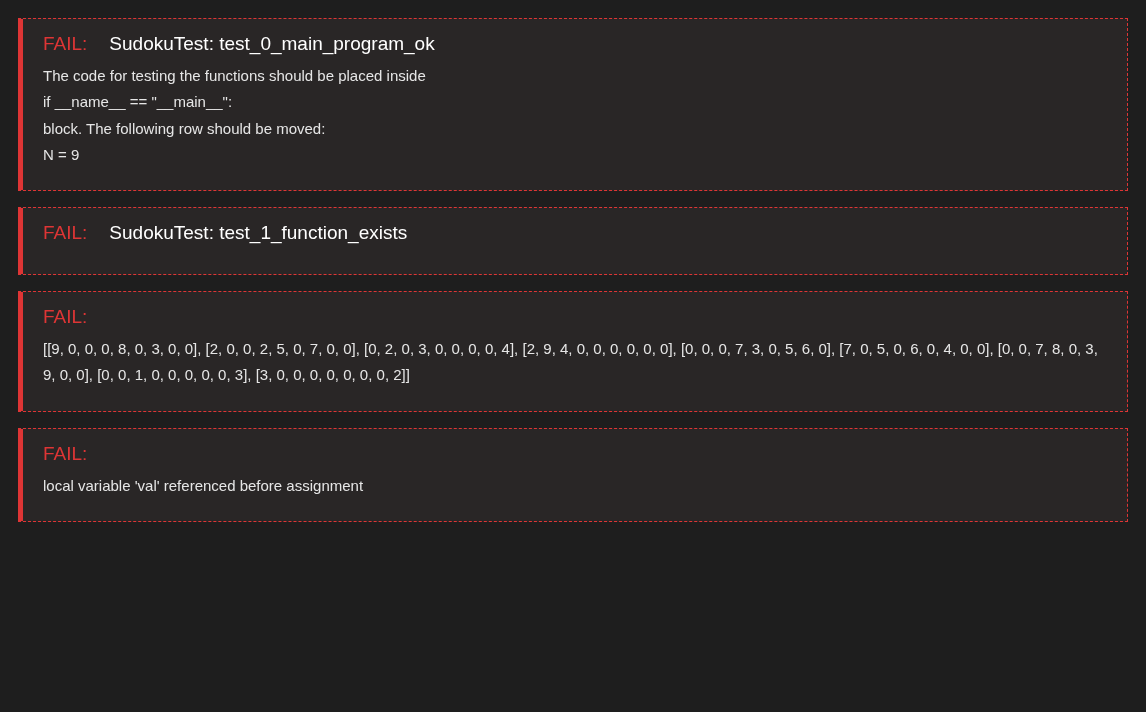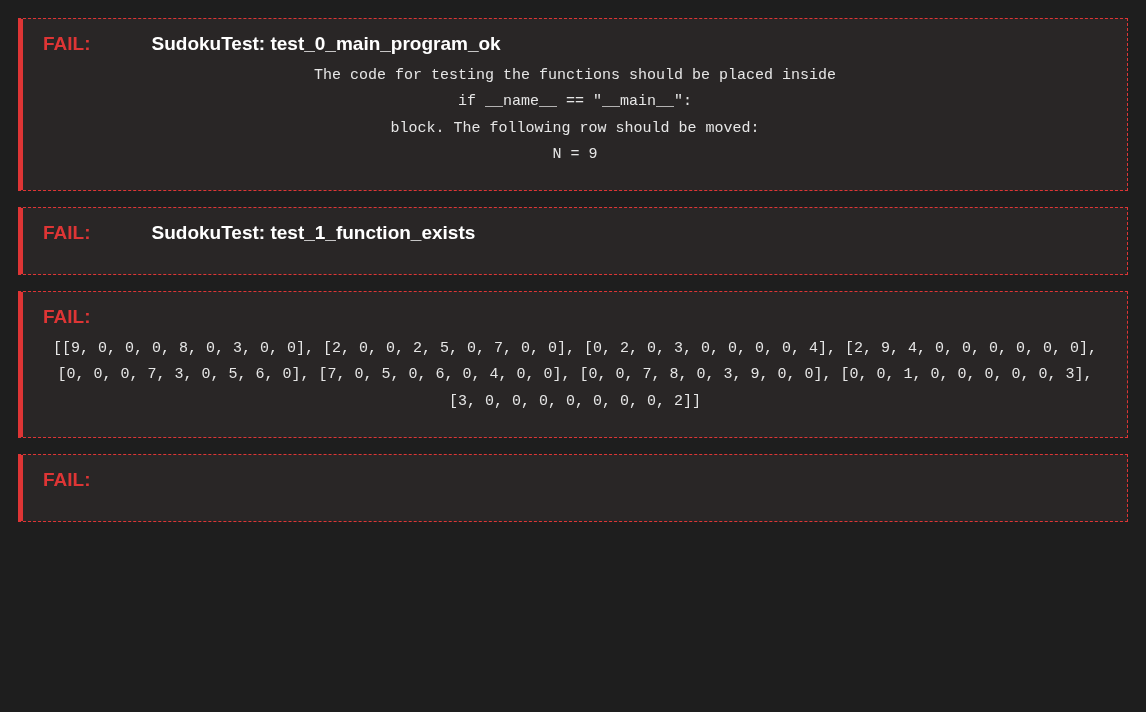--- a/index.html
+++ b/index.html
@@ -25,40 +25,38 @@
     }
 
     .test-header {
       display: flex;
       align-items: baseline;
       margin-bottom: 8px;
     }
 
     .fail-label {
       color: #de3535;
-      font-weight: bold;
+      font-weight: normal;
       font-size: 19px;
       margin-right: 22px;
     }
 
     .test-name {
       color: #ffffff;
       font-size: 19px;
-      font-weight: 700;
-      margin-left: 39px;
+      font-weight: 400;
     }
 
     .test-message {
       color: #e6e6e6;
-      font-family: Liberation Mono, monospace;
+      font-family: Liberation Sans, sans-serif;
       font-size: 15px;
       line-height: 1.75;
       white-space: pre-wrap;
       word-wrap: break-word;
-      text-align: center;
     }
   </style>
 </head>
 <body>
 
 <div class="test-result">
   <div class="test-header">
     <span class="fail-label">FAIL:</span>
     <span class="test-name">SudokuTest: test_0_main_program_ok</span>
   </div>
@@ -79,13 +77,14 @@
   <div class="test-header">
     <span class="fail-label">FAIL:</span>
   </div>
   <div class="test-message">[[9, 0, 0, 0, 8, 0, 3, 0, 0], [2, 0, 0, 2, 5, 0, 7, 0, 0], [0, 2, 0, 3, 0, 0, 0, 0, 4], [2, 9, 4, 0, 0, 0, 0, 0, 0], [0, 0, 0, 7, 3, 0, 5, 6, 0], [7, 0, 5, 0, 6, 0, 4, 0, 0], [0, 0, 7, 8, 0, 3, 9, 0, 0], [0, 0, 1, 0, 0, 0, 0, 0, 3], [3, 0, 0, 0, 0, 0, 0, 0, 2]]</div>
 </div>
 
 <div class="test-result">
   <div class="test-header">
     <span class="fail-label">FAIL:</span>
   </div>
+  <div class="test-message">local variable 'val' referenced before assignment</div>
 </div>
 
 </body></html>

